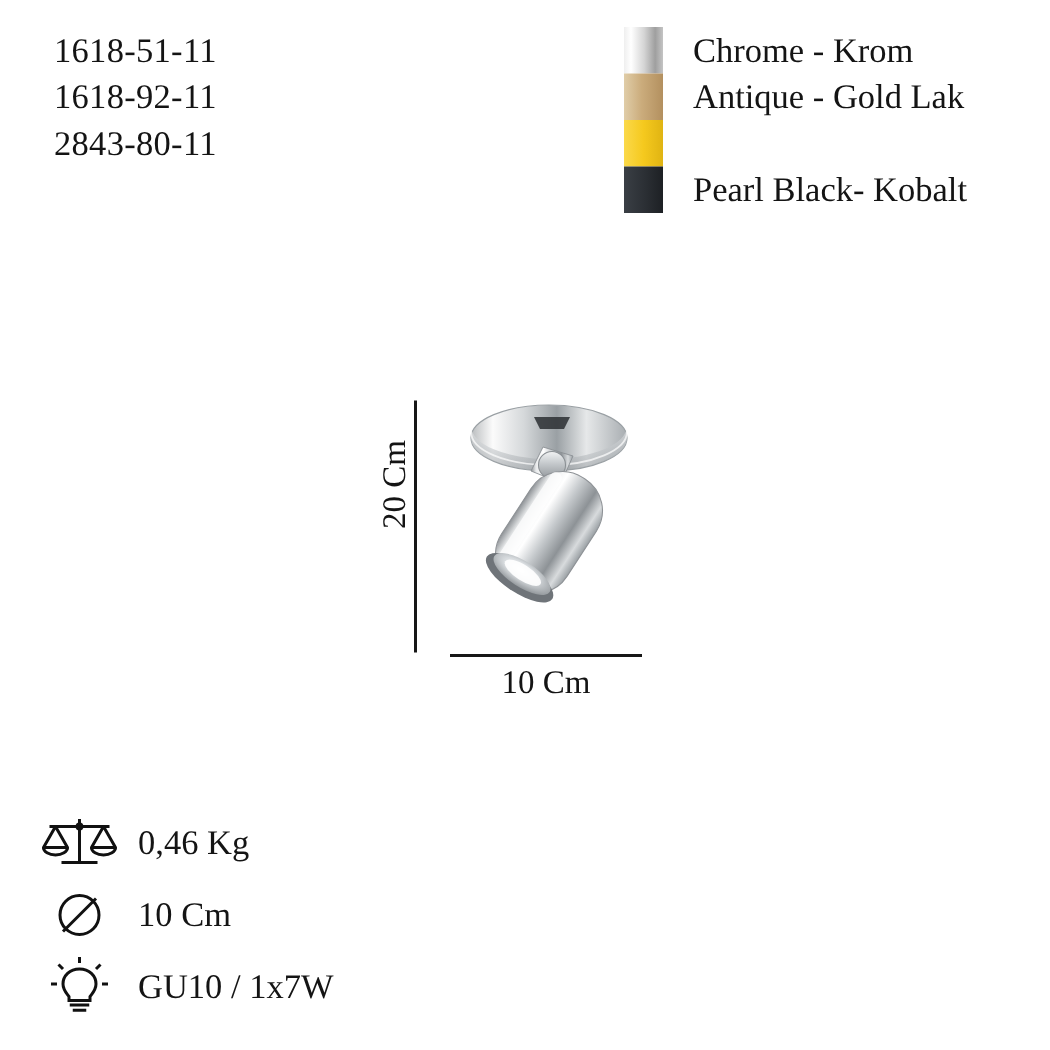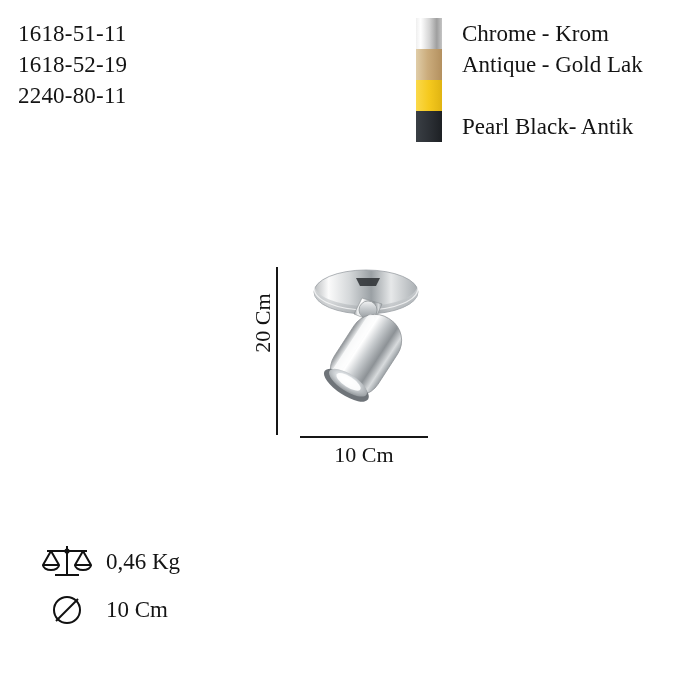--- a/index.html
+++ b/index.html
@@ -12,21 +12,21 @@
     background: #ffffff;
     font-family: "Liberation Serif", serif;
     color: #1a1a1a;
     position: relative;
     overflow: hidden;
   }
 
   
   .codes {
     position: absolute;
-    left: 18px;
+    left: 36px;
     top: 18px;
     width: 320px;
   }
   .code-line {
     font-family: "Liberation Serif", serif;
     font-size: 23px;
     line-height: 31px;
     letter-spacing: 0.2px;
     color: #141414;
     white-space: nowrap;
@@ -111,21 +111,21 @@
     position: absolute;
     left: 66px;
     top: 10px;
     width: 140px;
     height: 160px;
   }
 
   
   .specs {
     position: absolute;
-    left: 36px;
+    left: 22px;
     top: 538px;
     width: 400px;
   }
   .spec-row {
     display: flex;
     align-items: center;
     height: 48px;
   }
   .spec-icon {
     width: 62px;
@@ -140,43 +140,43 @@
     color: #141414;
     white-space: nowrap;
     margin-left: 8px;
   }
 </style>
 </head>
 <body>
 
 <div class="codes">
   <div class="code-line">1618-51-11</div>
-  <div class="code-line">1618-52-19</div>
-  <div class="code-line">2240-80-11</div>
+  <div class="code-line">1618-92-11</div>
+  <div class="code-line">2843-80-11</div>
 </div>
 
 <div class="finishes">
 
   <div class="finish-row">
     <span class="swatch" style="background:linear-gradient(to right,#efefef 0%,#ffffff 18%,#d4d4d4 52%,#9f9f9f 80%,#c4c4c4 100%);"></span>
     <span class="finish-label">Chrome - Krom</span>
   </div>
 
   <div class="finish-row">
     <span class="swatch" style="background:linear-gradient(to right,#e0cda8 0%,#cbac7c 45%,#b3905f 100%);"></span>
     <span class="finish-label">Antique - Gold Lak</span>
   </div>
 
   <div class="finish-row">
     <span class="swatch" style="background:linear-gradient(to right,#fbd94a 0%,#f5c91e 50%,#e0b412 100%);"></span>
   </div>
 
   <div class="finish-row">
     <span class="swatch" style="background:linear-gradient(to right,#3a3f45 0%,#2b2f34 55%,#1d2024 100%);"></span>
-    <span class="finish-label">Pearl Black- Antik</span>
+    <span class="finish-label">Pearl Black- Kobalt</span>
   </div>
 
 </div>
 
 <div class="drawing">
 
   <div class="v-line"></div>
   <div class="v-label">20 Cm</div>
 
   <div class="h-line"></div>
@@ -253,14 +253,29 @@
   <div class="spec-row">
     <span class="spec-icon">
       <svg width="40" height="40" viewBox="0 0 40 40">
         <circle cx="20" cy="20" r="13" fill="none" stroke="#111" stroke-width="2"></circle>
         <line x1="9" y1="31" x2="31" y2="9" stroke="#111" stroke-width="2"></line>
       </svg>
     </span>
     <span class="spec-text">10 Cm</span>
   </div>
 
+  <div class="spec-row">
+    <span class="spec-icon">
+      <svg width="40" height="42" viewBox="0 0 40 42">
+        <path d="M20 9 C13.5 9 9 13.6 9 19 C9 23 11.6 25.4 13 27.4 L13 30 L27 30 L27 27.4 C28.4 25.4 31 23 31 19 C31 13.6 26.5 9 20 9 Z" fill="none" stroke="#111" stroke-width="2"></path>
+        <line x1="13.5" y1="33" x2="26.5" y2="33" stroke="#111" stroke-width="2"></line>
+        <line x1="15.5" y1="36.5" x2="24.5" y2="36.5" stroke="#111" stroke-width="2"></line>
+        <line x1="20" y1="1" x2="20" y2="5" stroke="#111" stroke-width="2"></line>
+        <line x1="6" y1="6" x2="9" y2="9" stroke="#111" stroke-width="2"></line>
+        <line x1="34" y1="6" x2="31" y2="9" stroke="#111" stroke-width="2"></line>
+        <line x1="1" y1="19" x2="5" y2="19" stroke="#111" stroke-width="2"></line>
+        <line x1="35" y1="19" x2="39" y2="19" stroke="#111" stroke-width="2"></line>
+      </svg>
+    </span>
+    <span class="spec-text">GU10 / 1x7W</span>
+  </div>
 
 </div>
 
 </body></html>

